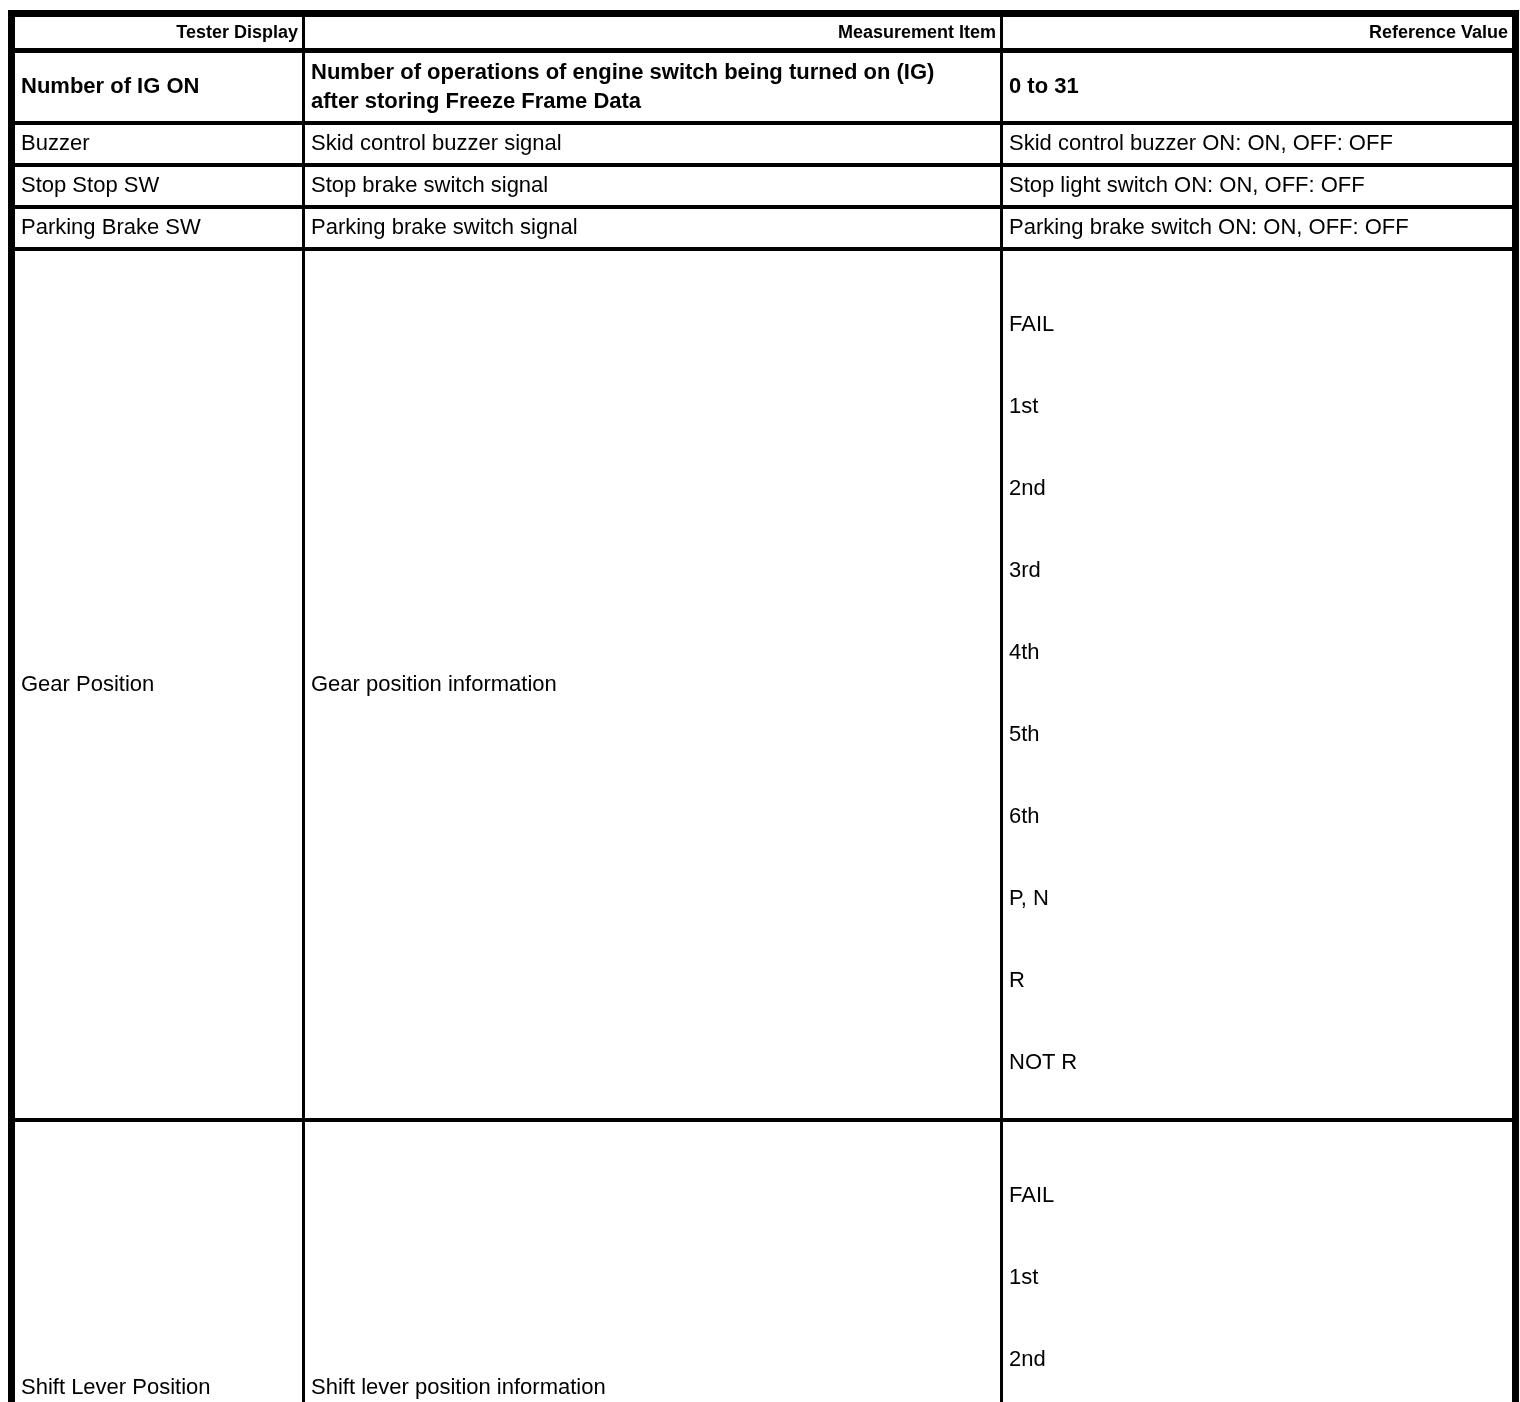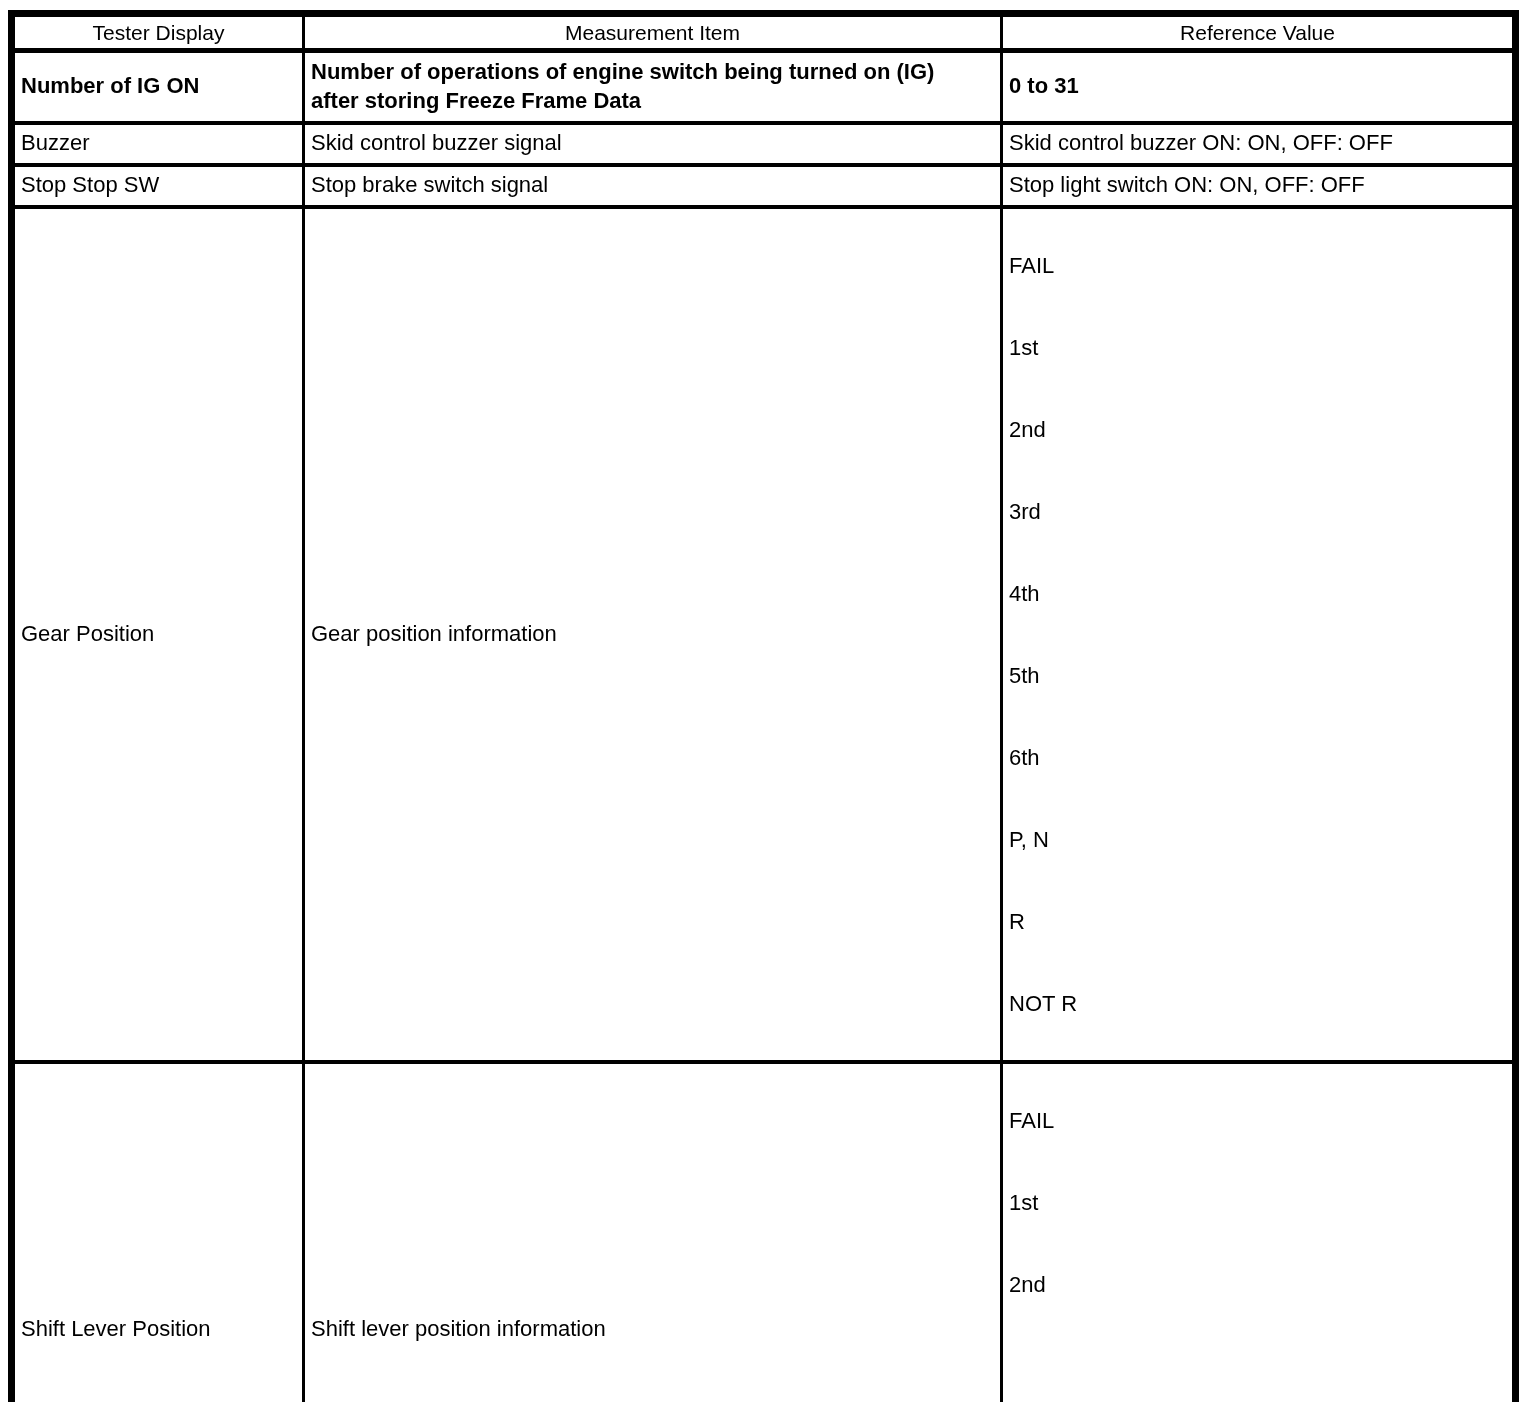--- a/index.html
+++ b/index.html
@@ -22,23 +22,23 @@
   .c1 { width: 292px; }
   .c2 { width: 698px; }
   .c3 { width: 514px; }
   .doc-table th, .doc-table td {
     border: 3px solid #000000;
     border-top-width: 4px;
     border-bottom-width: 4px;
     overflow: hidden;
   }
   .doc-table th {
-    font-size: 21px;
-    font-weight: normal;
-    text-align: center;
+    font-size: 18px;
+    font-weight: bold;
+    text-align: right;
     vertical-align: middle;
     border-bottom-width: 5px;
     padding: 2px 4px;
   }
   .doc-table td {
     font-size: 22px;
     line-height: 1.3;
     text-align: left;
     vertical-align: middle;
     padding: 3px 10px 3px 6px;
@@ -46,21 +46,21 @@
   }
   tr.h-hdr { height: 37px; }
   tr.h-r0  { height: 72px; }
   tr.h-r1  { height: 72px; font-weight: bold; }
   tr.h-r2  { height: 42px; }
   tr.h-r3  { height: 42px; }
   tr.h-r4  { height: 42px; }
   tr.h-r5  { height: 533px; }
   tr.h-r6  { height: 537px; }
   td.list-cell {
-    padding: 2px 0 0 0;
+    padding: 18px 0 0 0;
     vertical-align: top;
   }
   .list-cell .vitem {
     height: 53.5px;
     display: flex;
     align-items: center;
     padding-left: 6px;
     white-space: nowrap;
     font-size: 22px;
   }
@@ -91,20 +91,25 @@
     <tr class="h-r2">
       <td>Buzzer</td>
       <td>Skid control buzzer signal</td>
       <td>Skid control buzzer ON: ON, OFF: OFF</td>
     </tr>
     <tr class="h-r3">
       <td>Stop Stop SW</td>
       <td>Stop brake switch signal</td>
       <td>Stop light switch ON: ON, OFF: OFF</td>
     </tr>
+    <tr class="h-r4">
+      <td>Parking Brake SW</td>
+      <td>Parking brake switch signal</td>
+      <td>Parking brake switch ON: ON, OFF: OFF</td>
+    </tr>
     <tr class="h-r5">
       <td>Gear Position</td>
       <td>Gear position information</td>
       <td class="list-cell">
         <div class="vitem">FAIL</div>
         <div class="vitem">1st</div>
         <div class="vitem">2nd</div>
         <div class="vitem">3rd</div>
         <div class="vitem">4th</div>
         <div class="vitem">5th</div>

